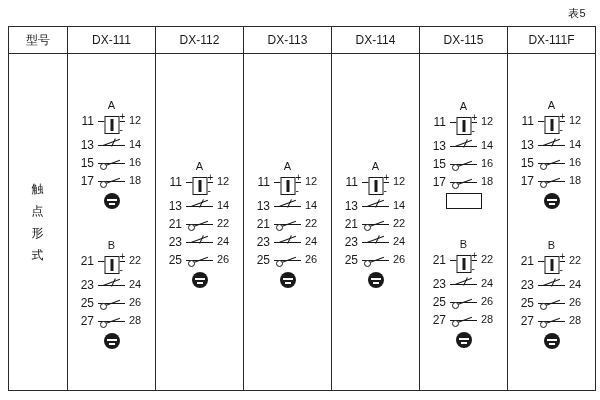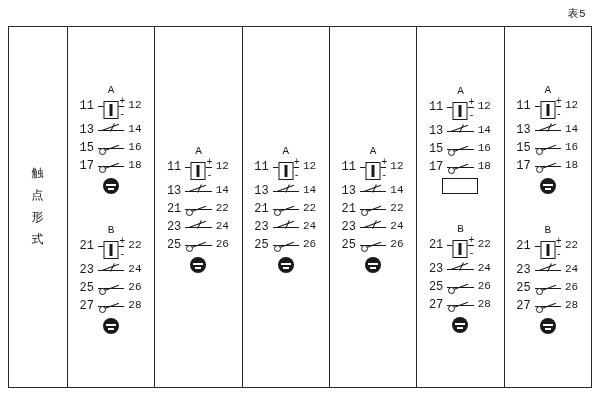--- a/index.html
+++ b/index.html
@@ -13,21 +13,20 @@
     font-family: "Liberation Sans", sans-serif;
     color: #1a1a1a;
     position: relative;
     overflow: hidden;
   }
   #page {
     position: absolute;
     left: 0; top: 0;
     width: 600px;
     height: 383px;
-    font-family: Liberation Mono, monospace;
   }
   .table-caption {
     position: absolute;
     right: 14px;
     top: 6px;
     font-size: 11px;
     color: #1a1a1a;
     letter-spacing: 0.5px;
   }
   table.diagram-table {
@@ -262,20 +261,29 @@
 </style>
 </head>
 <body>
 
 <div id="page">
 
   <div class="table-caption">表5</div>
 
   <table class="diagram-table">
     <tbody>
+        <tr class="hdr-row">
+      <td class="col-label">型号</td>
+      <td class="col-model">DX-111</td>
+      <td class="col-model">DX-112</td>
+      <td class="col-model">DX-113</td>
+      <td class="col-model">DX-114</td>
+      <td class="col-model">DX-115</td>
+      <td class="col-model">DX-111F</td>
+    </tr>
     <tr>
       <td class="col-label vert-label">
         <span>触</span>
         <span>点</span>
         <span>形</span>
         <span>式</span>
       </td>
 
       <td class="cell-body">
         <div class="spacer-sm"></div>

